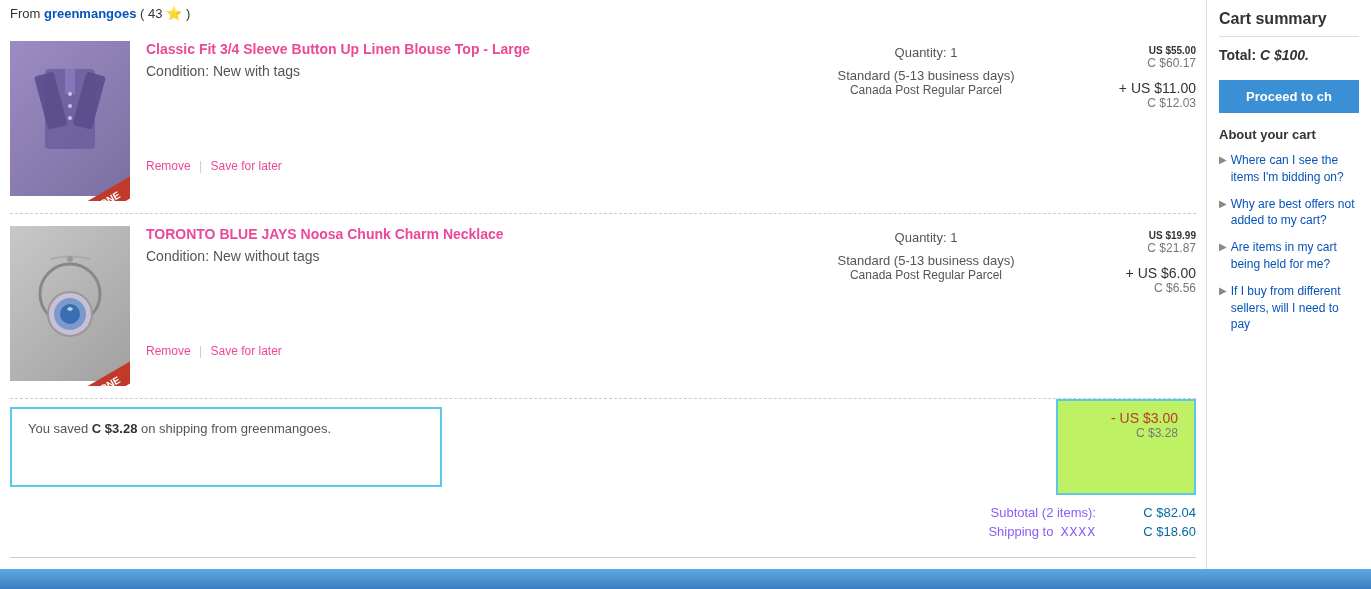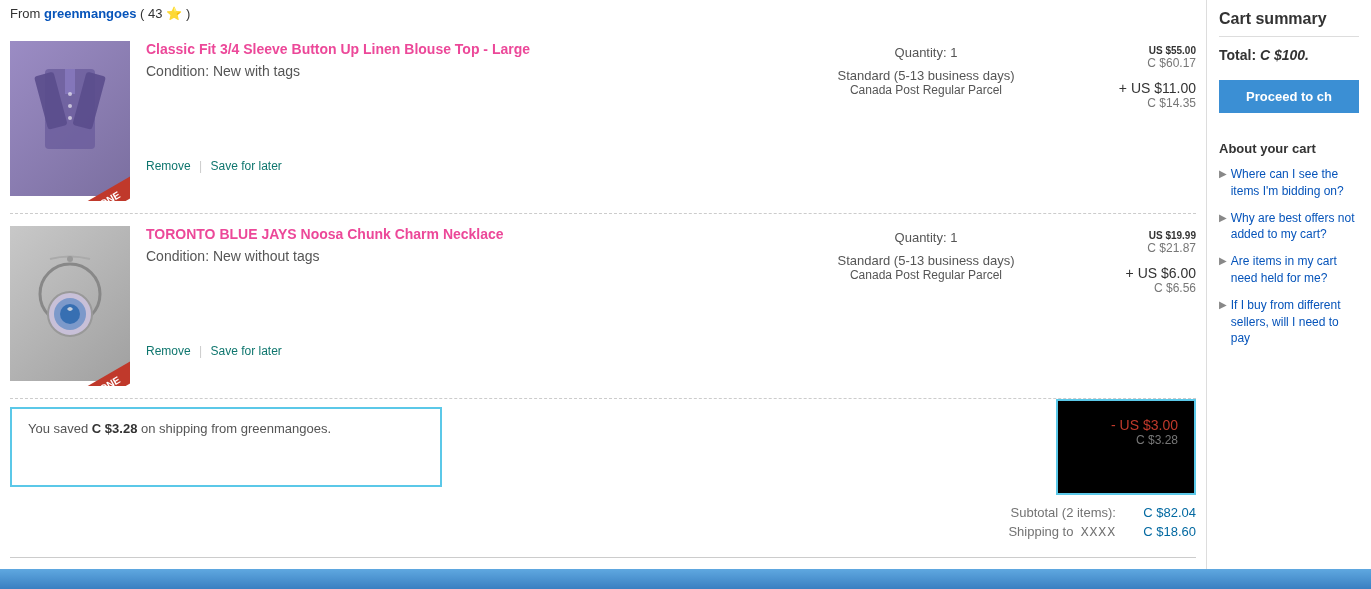--- a/index.html
+++ b/index.html
@@ -32,50 +32,50 @@
     .item-shipping .qty { color: #555; margin-bottom: 8px; }
     .item-shipping .ship-method { color: #555; }
     .item-shipping .ship-carrier { color: #555; font-size: 12px; }
 
     .item-price { text-align: right; min-width: 160px; padding-top: 4px; }
     .price-usd { font-weight: bold; font-size: 10px; }
     .price-cad { color: #777; font-size: 12px; }
     .price-ship-usd { font-weight: normal; font-size: 14px; margin-top: 10px; }
 
     .item-actions { margin-top: 14px; font-size: 12px; }
-    .item-actions a { color: #0f766e; text-decoration: none; }
+    .item-actions a { color: #ec4899; text-decoration: none; }
     .item-actions .divider { color: #ccc; margin: 0 5px; }
 
     .savings-row {
       border: 2px solid #5bc8e8;
       background: #fff;
       padding: 12px 16px;
       margin: 8px 0;
       width: 432px;
       min-height: 80px;
       font-size: 13px;
       color: #555;
     }
     .savings-row strong { color: #333; font-weight: bold; }
 
     .savings-amount {
       border: 2px solid #5bc8e8;
-      background: #000000;
-      padding: 16px 16px;
+      background: #bef264;
+      padding: 9px 16px;
       text-align: right;
       min-width: 140px;
       color: #c0392b;
       font-size: 14px;
     }
     .savings-amount .cad { font-size: 12px; color: #777; }
     .savings-spacer { flex: 1; }
 
     .subtotal-section { padding: 10px 0; }
     .subtotal-row { display: flex; justify-content: flex-end; margin-bottom: 4px; font-size: 13px; }
-    .subtotal-label { color: #737373; }
+    .subtotal-label { color: #8b5cf6; margin-right: 20px; }
     .subtotal-value { min-width: 80px; text-align: right; color: #0369a1; font-weight: normal; }
 
     .total-row { display: flex; justify-content: flex-end; padding: 8px 0; font-size: 20px; font-weight: bold; }
     .total-label { margin-right: 20px; color: #333; }
     .total-value { color: #333; font-style: italic; }
 
     .bottom-bar { position: fixed; bottom: 0; left: 0; right: 0; height: 20px; background: linear-gradient(to bottom, #5fa8e0, #3a7fc1); }
 
     
     .sidebar { width: 165px; min-width: 165px; background: #fff; border-left: 1px solid #ddd; padding: 10px 12px; font-size: 12px; }
@@ -85,21 +85,21 @@
     .sidebar-total .value { color: #333; font-style: italic; font-weight: bold; }
     .proceed-btn {
       background: #3b8fd4;
       color: white;
       border: none;
       padding: 9px 10px;
       width: 100%;
       font-size: 13px;
       font-weight: bold;
       cursor: pointer;
-      margin-bottom: 28px;
+      margin-bottom: 14px;
       text-align: center;
     }
     .about-title { font-weight: bold; font-size: 13px; margin-bottom: 10px; color: #333; }
     .faq-item { margin-bottom: 10px; display: flex; align-items: flex-start; gap: 4px; color: #0654ba; cursor: pointer; }
     .faq-arrow { color: #888; font-size: 10px; margin-top: 2px; }
     .faq-text { color: #0654ba; font-size: 12px; line-height: 1.4; }
 
     .xxxx { display: inline-block; font-family: monospace; letter-spacing: 1px; }
     .shipping-discount-flex { display: flex; align-items: stretch; width: 100%; }
   </style>
@@ -144,21 +144,21 @@
       </div>
       <div class="item-shipping">
         <div class="qty">Quantity: 1</div>
         <div class="ship-method">Standard (5-13 business days)</div>
         <div class="ship-carrier">Canada Post Regular Parcel</div>
       </div>
       <div class="item-price">
         <div class="price-usd">US $55.00</div>
         <div class="price-cad">C $60.17</div>
         <div class="price-ship-usd">+ US $11.00</div>
-        <div class="price-cad">C $14.35</div>
+        <div class="price-cad">C $12.03</div>
       </div>
     </div>
 
     <div class="cart-item">
       <div class="item-image-wrap">
         <div class="item-image" style="background: linear-gradient(135deg, #c8c8c8 0%, #a0a0a0 100%);">
 
           <svg width="90" height="110" viewBox="0 0 90 110">
             <ellipse cx="45" cy="45" rx="30" ry="30" fill="none" stroke="#888" stroke-width="3"></ellipse>
             <ellipse cx="45" cy="65" rx="22" ry="22" fill="#c8c0d8" stroke="#999" stroke-width="2"></ellipse>
@@ -239,21 +239,21 @@
     <div class="faq-item">
       <span class="faq-arrow">▶</span>
       <span class="faq-text">Where can I see the items I'm bidding on?</span>
     </div>
     <div class="faq-item">
       <span class="faq-arrow">▶</span>
       <span class="faq-text">Why are best offers not added to my cart?</span>
     </div>
     <div class="faq-item">
       <span class="faq-arrow">▶</span>
-      <span class="faq-text">Are items in my cart need held for me?</span>
+      <span class="faq-text">Are items in my cart being held for me?</span>
     </div>
     <div class="faq-item">
       <span class="faq-arrow">▶</span>
       <span class="faq-text">If I buy from different sellers, will I need to pay</span>
     </div>
   </div>
 </div>
 
 <div class="bottom-bar"></div>
 

